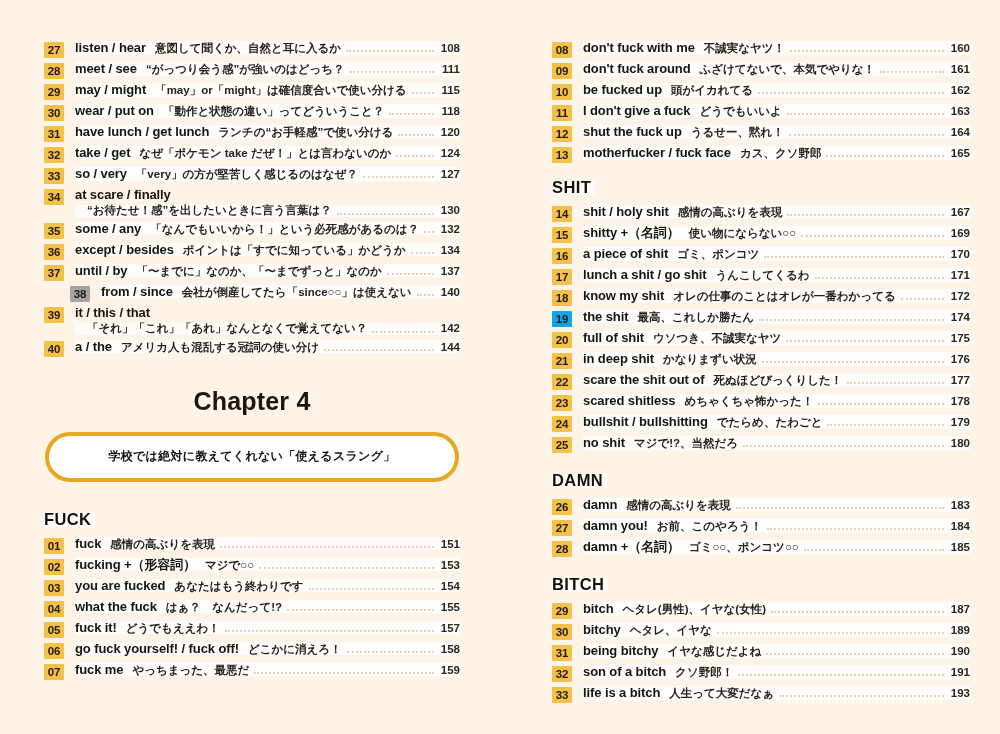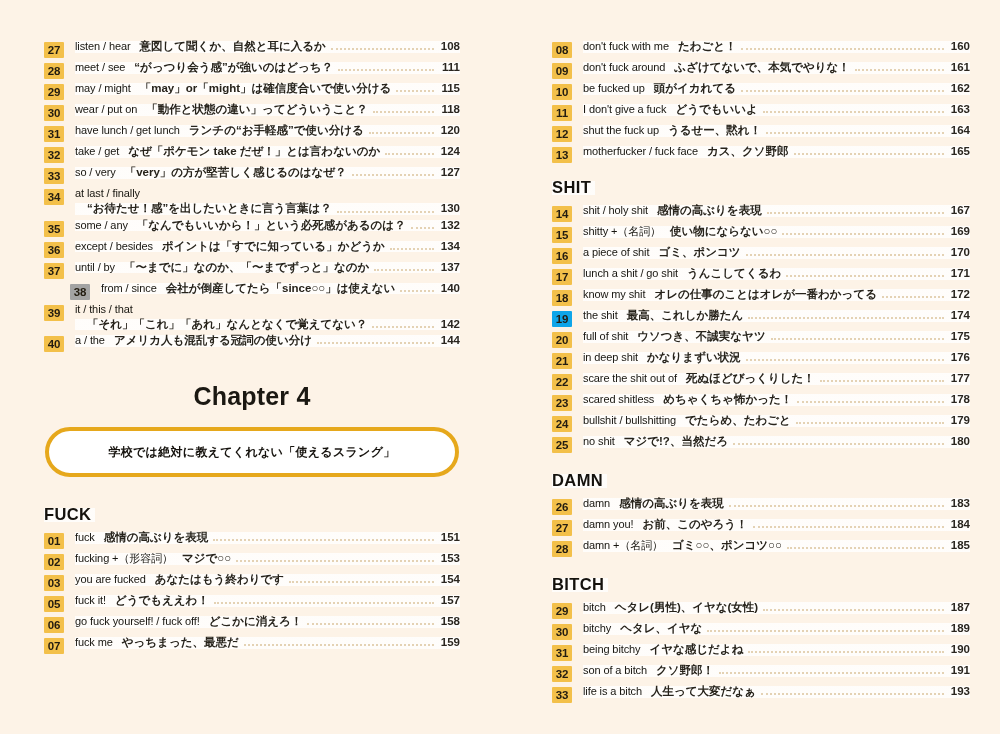--- a/index.html
+++ b/index.html
@@ -61,22 +61,22 @@
   }
   .line {
     display: flex;
     align-items: baseline;
     background: linear-gradient(to bottom, rgba(255,255,255,0) 8%, rgba(255,255,255,0.82) 8%, rgba(255,255,255,0.82) 92%, rgba(255,255,255,0) 92%);
   }
   .line.plain {
     background: none;
   }
   .term {
-    font-size: 11px;
-    font-weight: 400;
+    font-size: 13px;
+    font-weight: 700;
     color: #17150f;
     letter-spacing: -0.1px;
     white-space: nowrap;
   }
   .gloss {
     font-size: 11.5px;
     font-weight: 600;
     color: #27231b;
     margin-left: 9px;
     white-space: nowrap;
@@ -233,21 +233,21 @@
               <span class="gloss">「very」の方が堅苦しく感じるのはなぜ？</span>
               <span class="dots" style="border-bottom-color: rgb(228, 210, 180);"></span>
               <span class="pg">127</span>
             </div>
           </div>
         </div>
         <div class="entry">
           <div class="num" style="background: rgb(243, 192, 74);">34</div>
           <div class="body">
             <div class="line plain">
-              <span class="term">at last / finally</span>
+              <span class="term">at scare / finally</span>
             </div>
             <div class="subline">
               <span class="gloss" style="margin-left: 0px;">“お待たせ！感”を出したいときに言う言葉は？</span>
               <span class="dots" style="border-bottom-color: rgb(228, 210, 180);"></span>
               <span class="pg">130</span>
             </div>
           </div>
         </div>
         <div class="entry">
           <div class="num" style="background: rgb(243, 192, 74);">35</div>
@@ -353,20 +353,30 @@
             <div class="num" style="background: rgb(243, 192, 74);">03</div>
             <div class="body">
               <div class="line">
                 <span class="term">you are fucked</span>
                 <span class="gloss">あなたはもう終わりです</span>
                 <span class="dots" style="border-bottom-color: rgb(228, 210, 180);"></span>
                 <span class="pg">154</span>
               </div>
             </div>
           </div><div class="entry">
+            <div class="num" style="background: rgb(243, 192, 74);">04</div>
+            <div class="body">
+              <div class="line">
+                <span class="term">what the fuck</span>
+                <span class="gloss">はぁ？　なんだって!?</span>
+                <span class="dots" style="border-bottom-color: rgb(228, 210, 180);"></span>
+                <span class="pg">155</span>
+              </div>
+            </div>
+          </div><div class="entry">
             <div class="num" style="background: rgb(243, 192, 74);">05</div>
             <div class="body">
               <div class="line">
                 <span class="term">fuck it!</span>
                 <span class="gloss">どうでもええわ！</span>
                 <span class="dots" style="border-bottom-color: rgb(228, 210, 180);"></span>
                 <span class="pg">157</span>
               </div>
             </div>
           </div><div class="entry">
@@ -393,21 +403,21 @@
       </div>
   </div>
 
   <div class="col right">
     <div>
         <div class="entry">
           <div class="num" style="background: rgb(243, 192, 74);">08</div>
           <div class="body">
             <div class="line">
               <span class="term">don't fuck with me</span>
-              <span class="gloss">たわごと！</span>
+              <span class="gloss">不誠実なヤツ！</span>
               <span class="dots" style="border-bottom-color: rgb(228, 210, 180);"></span>
               <span class="pg">160</span>
             </div>
           </div>
         </div>
         <div class="entry">
           <div class="num" style="background: rgb(243, 192, 74);">09</div>
           <div class="body">
             <div class="line">
               <span class="term">don't fuck around</span>

